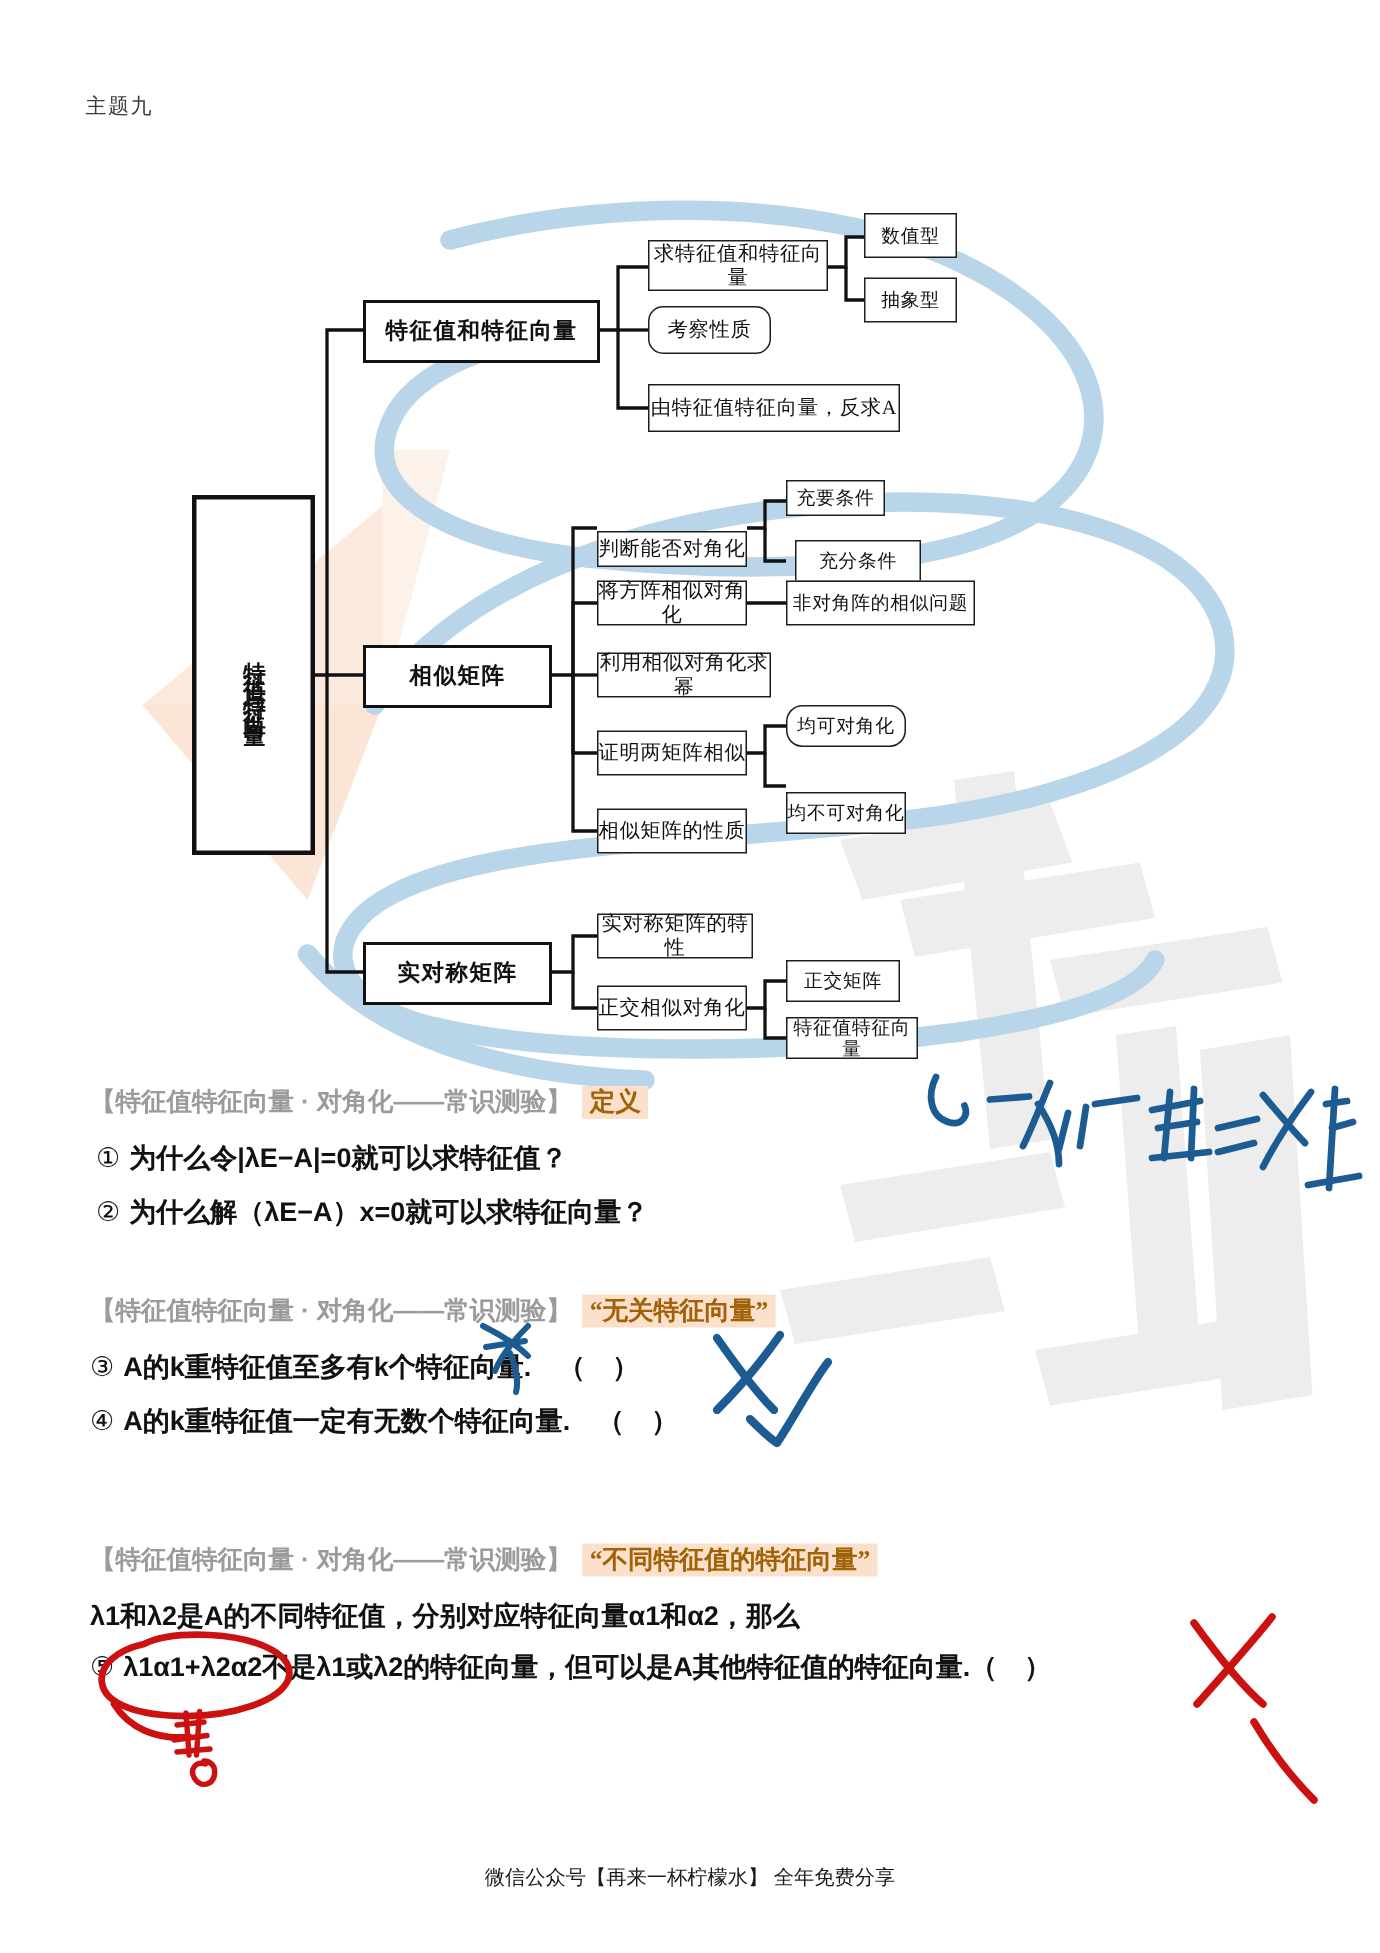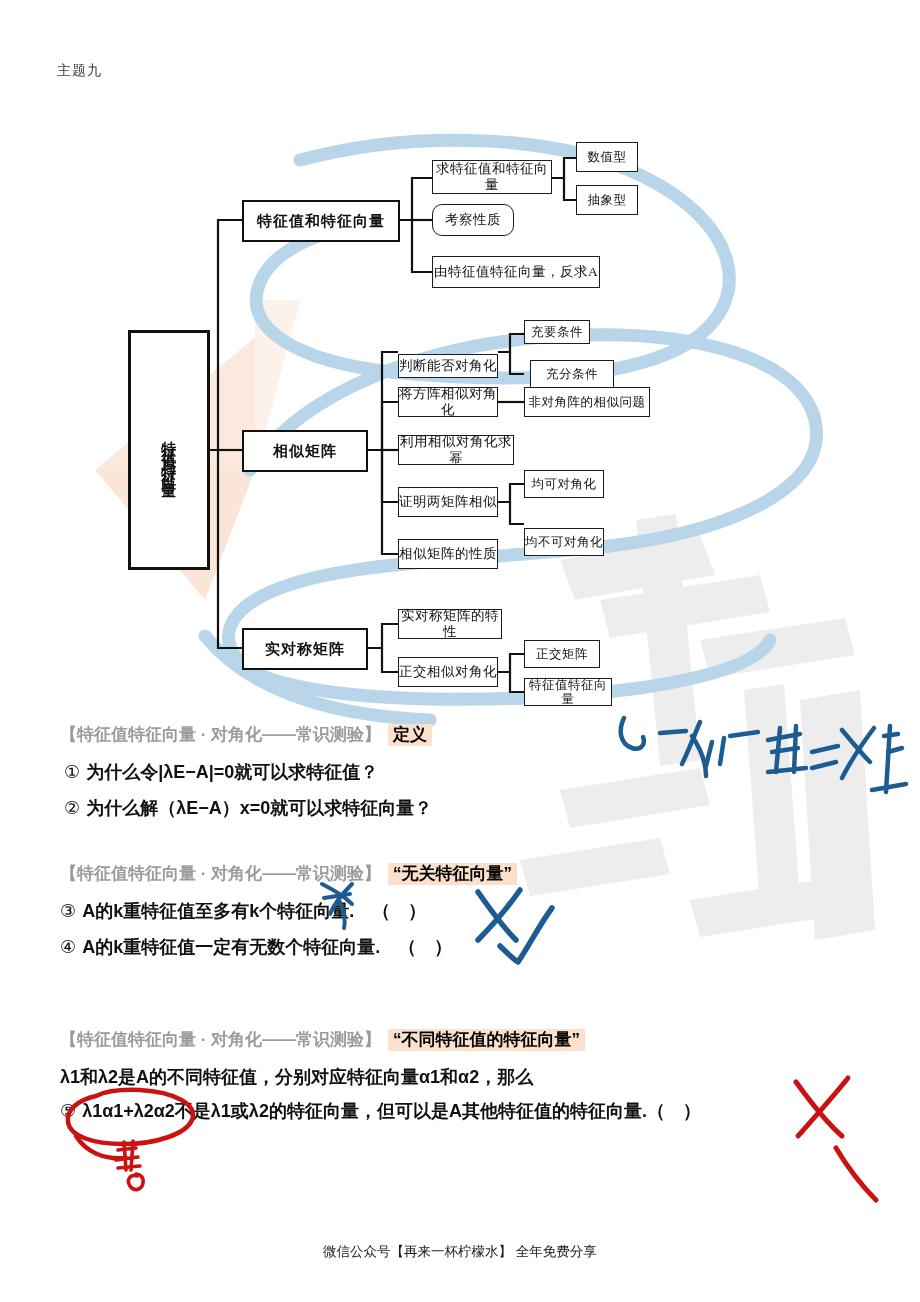--- a/index.html
+++ b/index.html
@@ -54,21 +54,21 @@
   .node.lvl3 { font-size:12.5px; border:1.4px solid #1d1d1d; letter-spacing:.5px; }
 
   
   .qblock { position:absolute; left:60px; width:840px; }
   .qhead {
     font-size:17px; font-weight:bold; color:#9b9b9b;
     letter-spacing:0px; white-space:nowrap;
     font-family:"Liberation Sans","DejaVu Sans",sans-serif;
   }
   .qhead .kw {
-    color:#000000; background:#fbe0cb; padding:1px 5px 2px 5px; margin-left:7px;
+    color:#a16207; background:#fbe0cb; padding:1px 5px 2px 5px; margin-left:7px;font-family:Liberation Serif, serif;
   }
   .qline {
     font-size:18px; font-weight:bold; color:#111; white-space:nowrap;
     font-family:"Liberation Sans","DejaVu Sans",sans-serif;
     letter-spacing:0px;
   }
   .qline .num { margin-right:6px; font-weight:normal; }
 
   
   .ink { position:absolute; pointer-events:none; }
@@ -203,21 +203,21 @@
     </div>
     <div class="node lvl3" style="left:524px; top:257px; width:126px; height:30px;">
       <span>非对角阵的相似问题</span>
     </div>
     <div class="node lvl2" style="left:398px; top:305px; width:116px; height:30px;">
       <span>利用相似对角化求幂</span>
     </div>
     <div class="node lvl2" style="left:398px; top:357px; width:100px; height:30px;">
       <span>证明两矩阵相似</span>
     </div>
-    <div class="node lvl3" style="left:524px; top:340px; width:80px; height:28px;">
+    <div class="node lvl3" style="left:524px; top:340px; width:80px; height:28px;border-radius:11px;">
       <span>均可对角化</span>
     </div>
     <div class="node lvl3" style="left:524px; top:398px; width:80px; height:28px;">
       <span>均不可对角化</span>
     </div>
     <div class="node lvl2" style="left:398px; top:409px; width:100px; height:30px;">
       <span>相似矩阵的性质</span>
     </div>
 
     <div class="node lvl1" style="left:242px; top:498px; width:126px; height:42px;">

